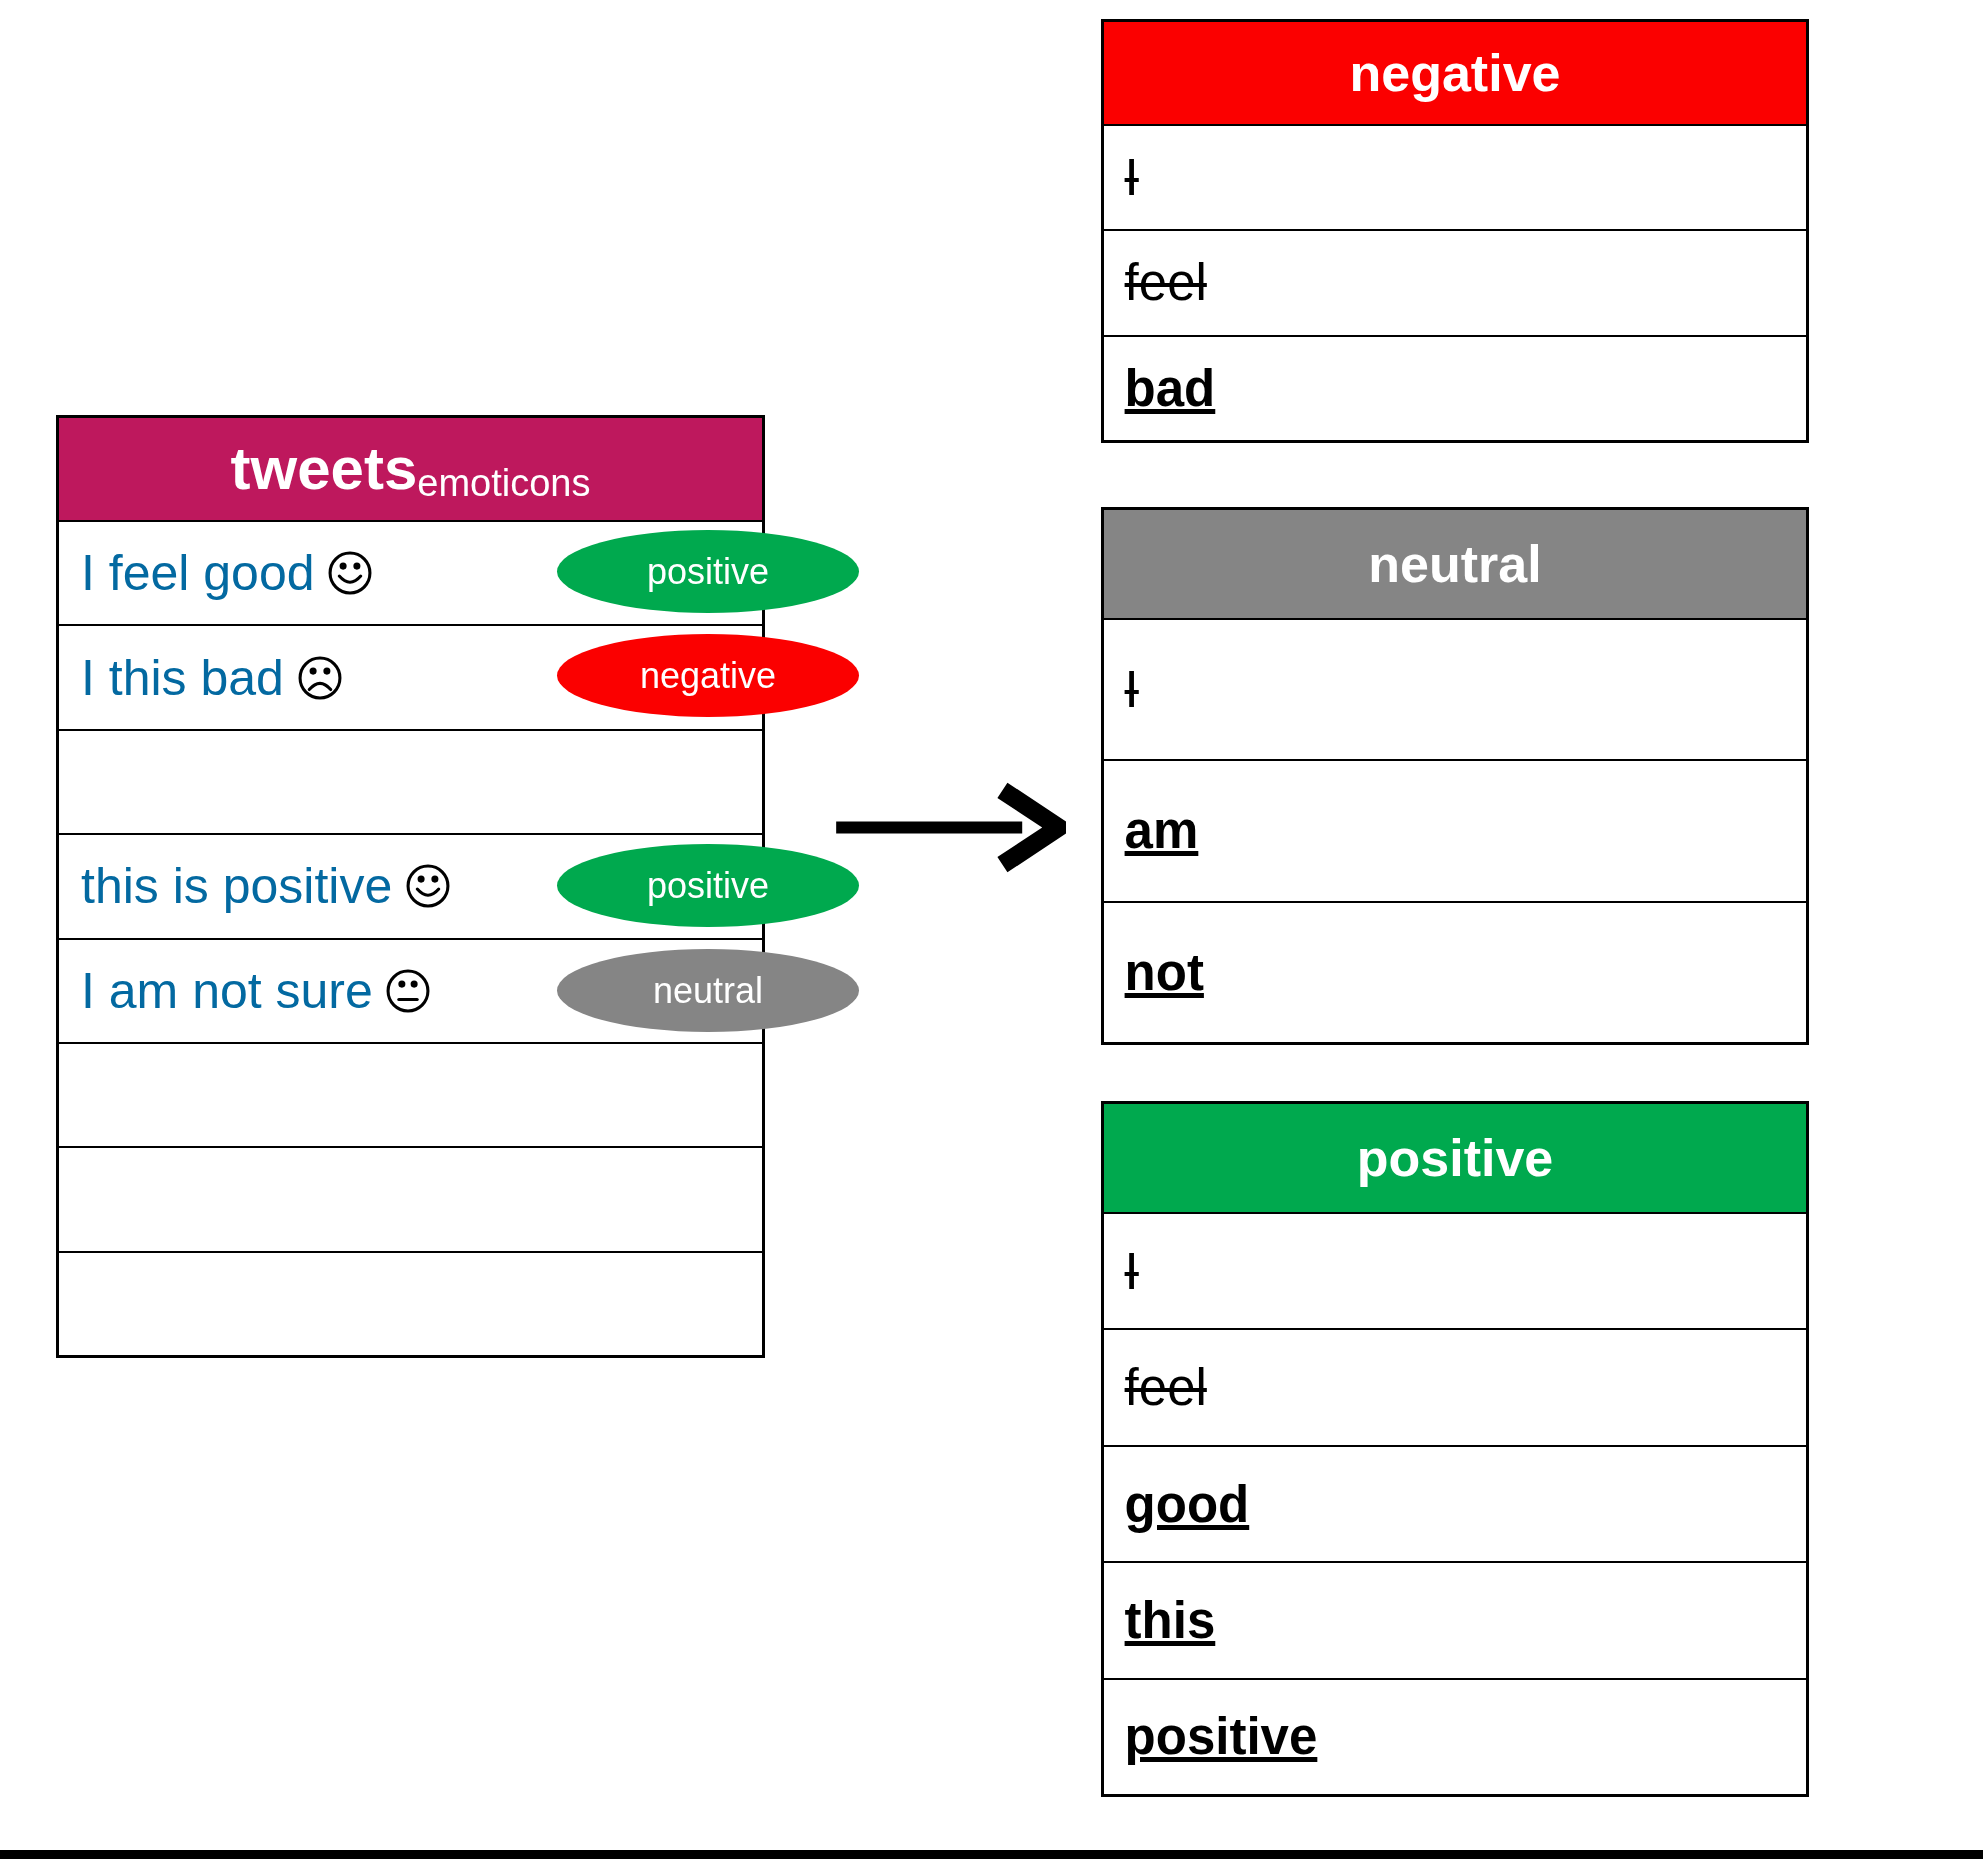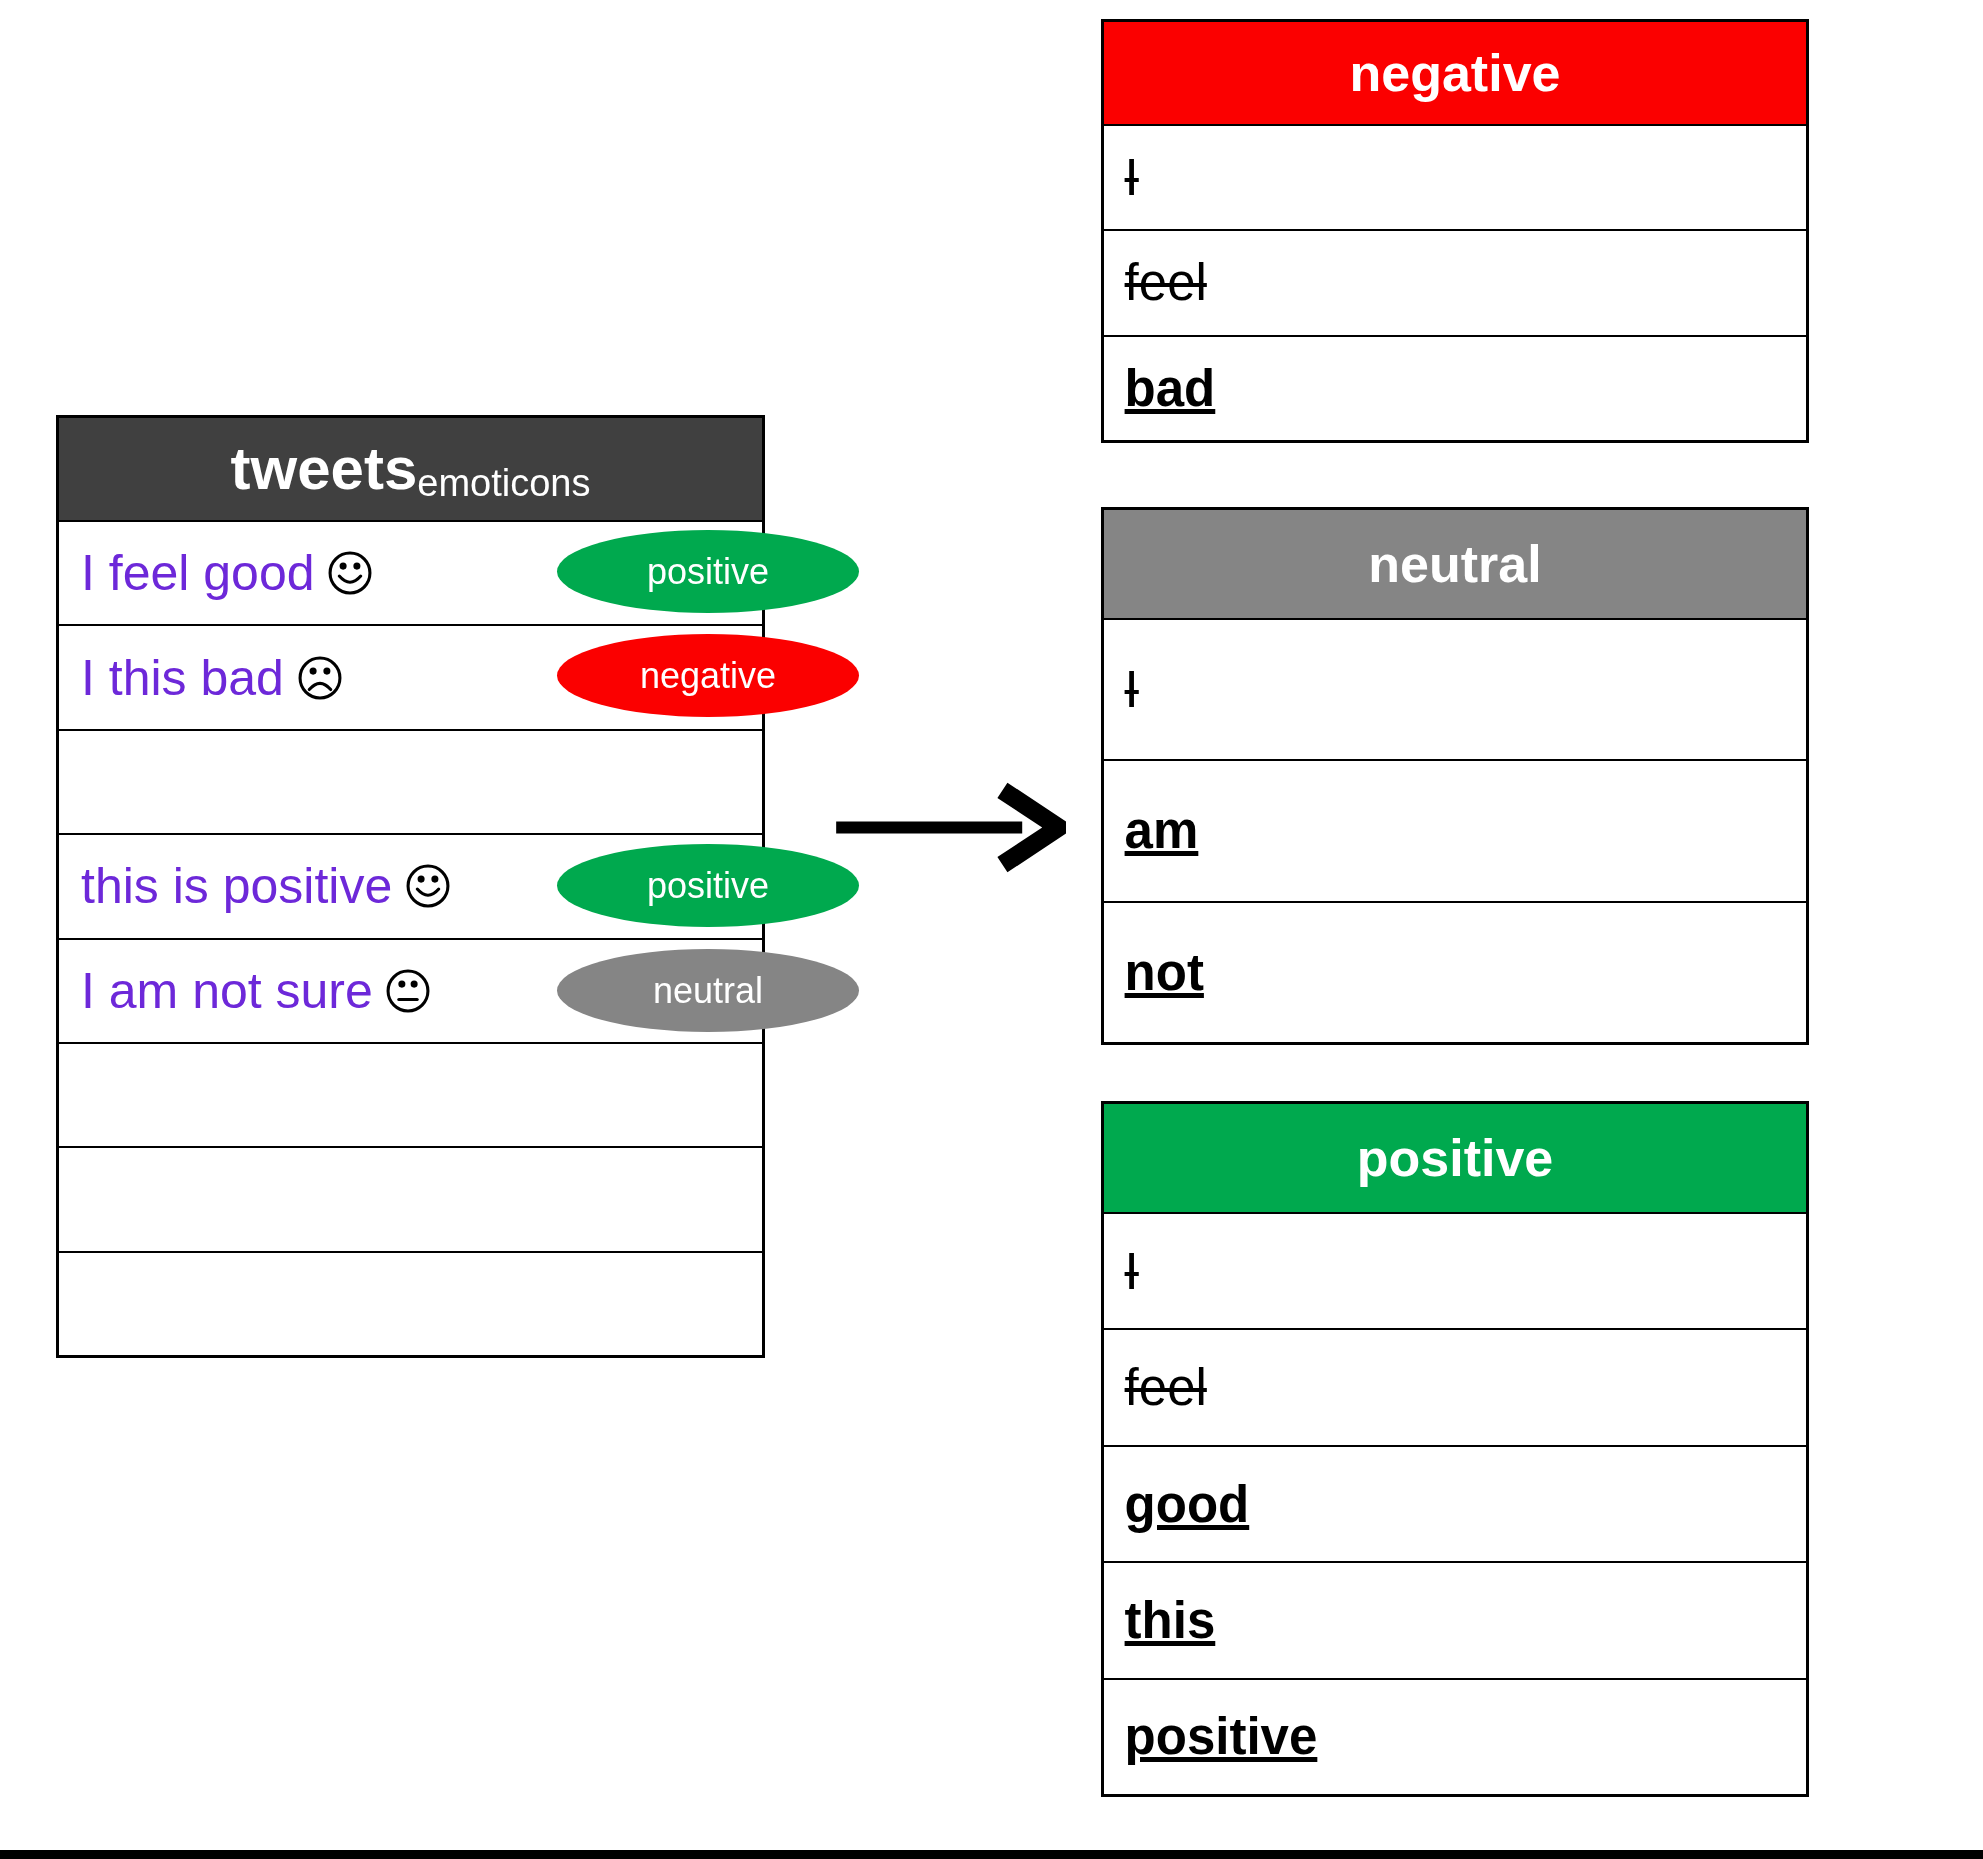--- a/index.html
+++ b/index.html
@@ -27,21 +27,21 @@
     background: #000; color: #fff;
     display: flex; align-items: center; justify-content: center;
   }
   .lheader .t-main { font-size: 60px; font-weight: bold; line-height: 1; }
   .lheader .t-sub  { font-size: 38px; font-weight: normal; line-height: 1; position: relative; top: 0.38em; }
   .lrow {
     flex: 1 1 0;
     border-top: 2.4px solid #000;
     display: flex; align-items: center;
     padding-left: 22px;
-    font-size: 50px; color: #6d28d9;
+    font-size: 50px; color: #0369a1;
     box-sizing: border-box;
     white-space: nowrap;
   }
   .lrow .face { margin-left: 12.7px; flex: none; }
 
   
   .ellipse {
     position: absolute;
     left: 557px; width: 302px; height: 83px;
     border-radius: 50%;
@@ -97,21 +97,21 @@
   }
 
   .face { display: block; }
 </style>
 </head>
 <body>
 
 <div class="canvas">
 
   <div class="left-table">
-    <div class="lheader" style="background-color: #404040;">
+    <div class="lheader" style="background-color: #be185d;">
       <span class="t-main">tweets</span>
         <span class="t-sub">emoticons</span>
     </div>
 
     <div class="lrow">
       <span>I feel good</span>
       <svg class="face" width="46" height="46" viewBox="0 0 60 60">
         <circle cx="30" cy="30" r="26" fill="none" stroke="#000" stroke-width="4"></circle>
         <circle cx="21" cy="21" r="4.6" fill="#000"></circle>
         <circle cx="39" cy="21" r="4.6" fill="#000"></circle>

